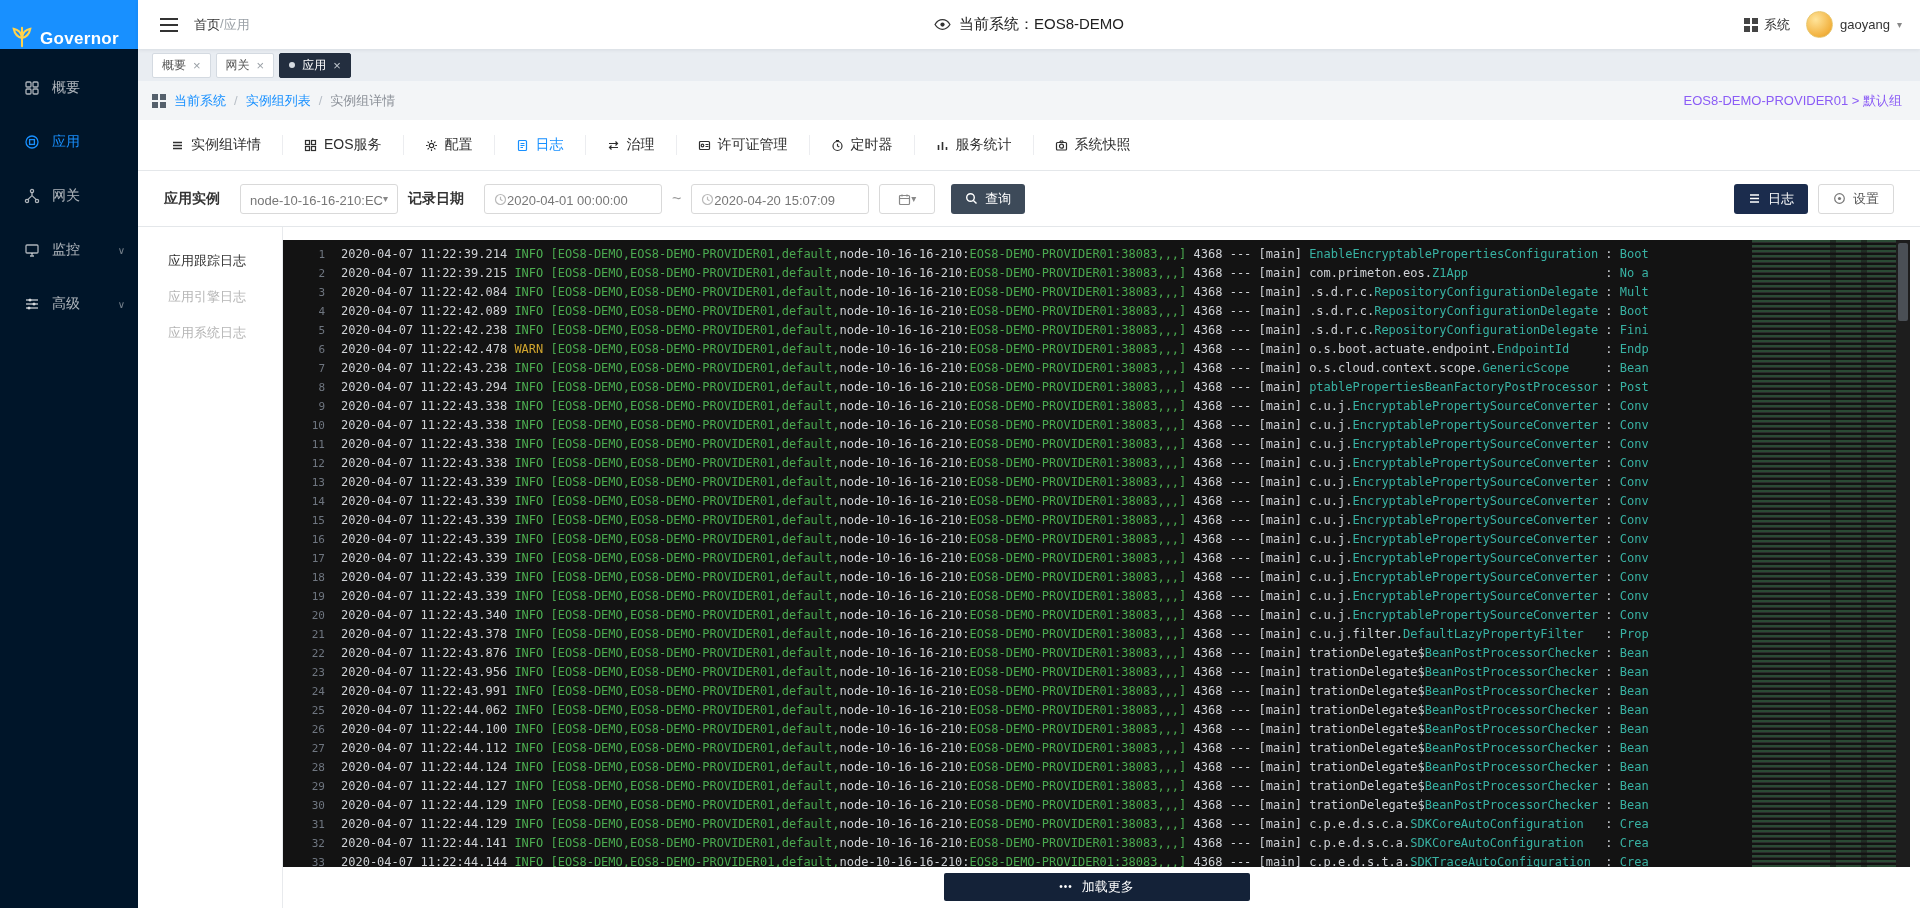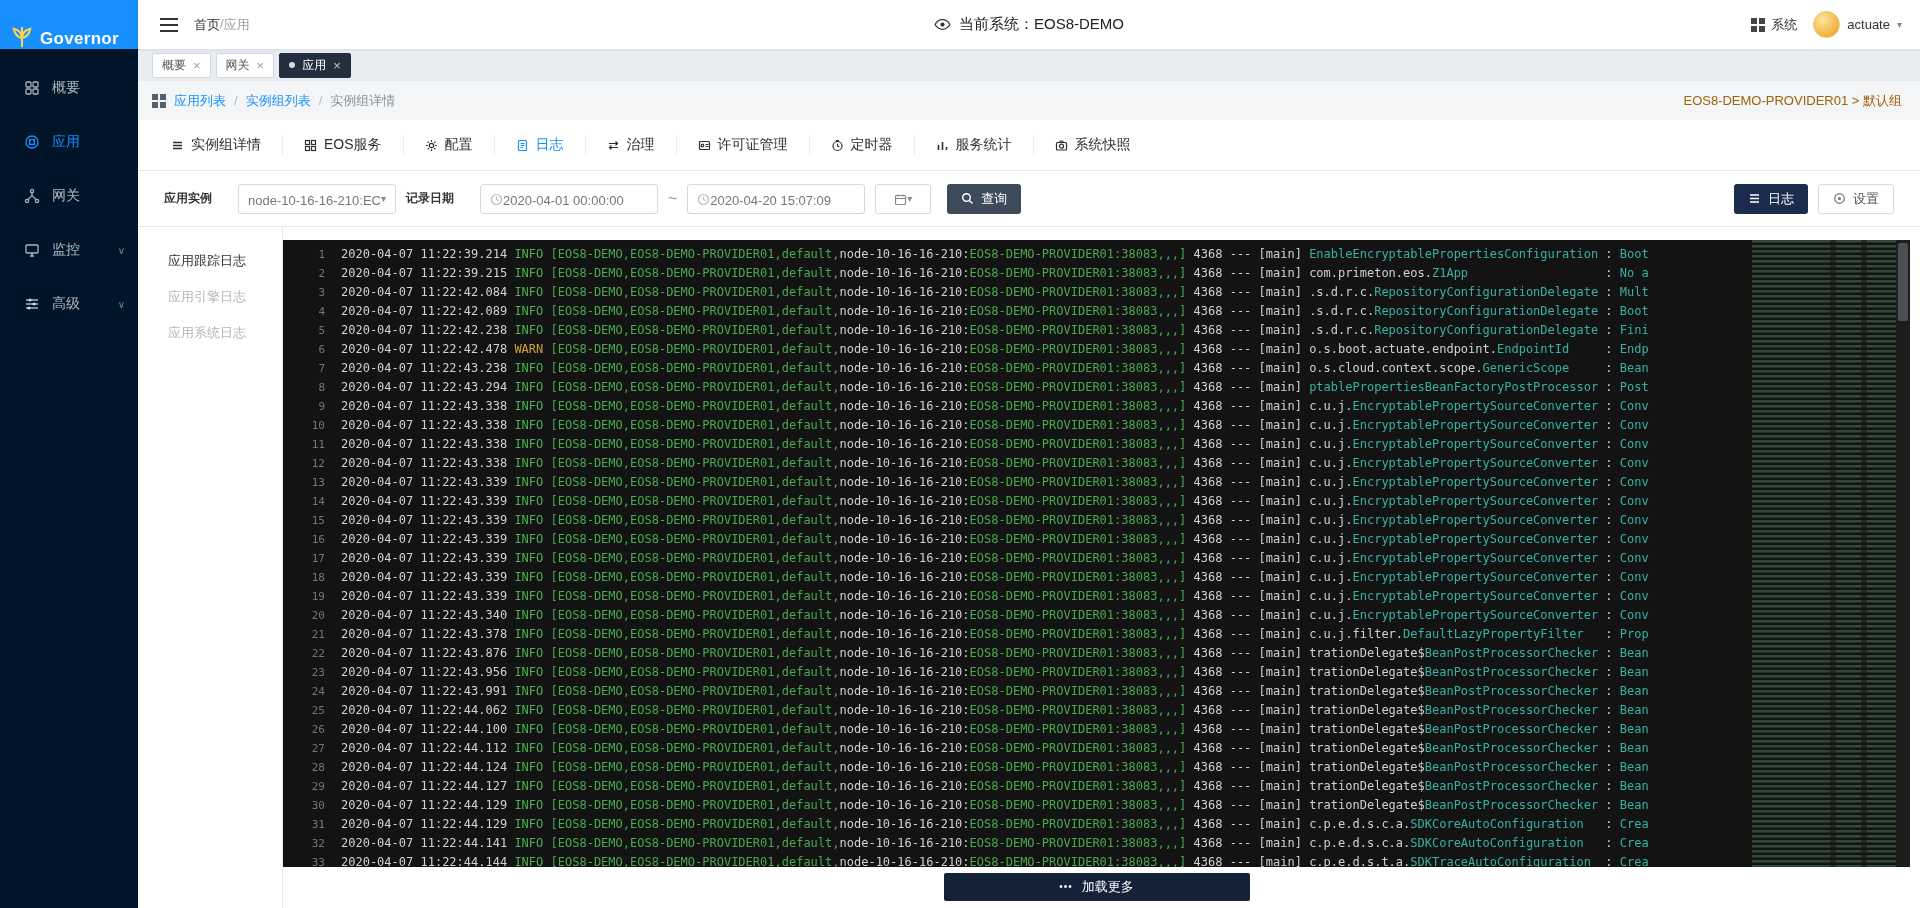--- a/index.html
+++ b/index.html
@@ -39,31 +39,31 @@
   .tab .x { color:#9aa0a6; font-size:13px; line-height:1; }
   .tab.active { background:#232e3f; border-color:#232e3f; color:#fff; }
   .tab.active .x { color:#c2c8cf; }
   .tab-dot { width:6px; height:6px; border-radius:50%; background:#d7dce2; }
 
   
   .crumbrow { height:39px; background:#f3f5f7; display:flex; align-items:center; padding:0 18px 0 14px; font-size:13px; gap:8px; }
   .crumbrow .lnk { color:#1890ff; cursor:pointer; }
   .crumbrow .sep { color:#b7bec6; }
   .crumbrow .cur { color:#8c9199; }
-  .crumbrow .ctx { margin-left:auto; color:#a16207;padding-left:44px; }
+  .crumbrow .ctx { margin-left:auto; color:#8b5cf6;padding-left:44px; }
 
   
   .navtabs { height:51px; background:#fff; display:flex; align-items:center; padding-left:12px; border-bottom:1px solid #e4e7ea; }
   .navtab { display:flex; align-items:center; gap:7px; padding:0 21px; height:20px; font-size:14px; color:#2f2f2f; border-left:1px solid #ecedf0; cursor:pointer; }
   .navtab:first-child { border-left:none; }
   .navtab.active { color:#1890ff; }
 
   
   .filterrow { height:56px; background:#fff; border-bottom:1px solid #e4e7ea; display:flex; align-items:center; padding:0 26px; gap:10px; }
-  .flabel { font-size:12px; color:#333; font-weight:bold; margin-right:16px; }
+  .flabel { font-size:14px; color:#333; font-weight:bold; margin-right:10px; }
   .ctl { height:30px; border:1px solid #d9d9d9; border-radius:3px; background:#fff; display:flex; align-items:flex-start; font-size:13px; color:#777; padding:8px 9px; cursor:pointer; }
   .select { width:158px; justify-content:space-between; }
   .dinput { width:178px; }
   .calbtn { width:56px; justify-content:center; color:#888; }
   .tilde { color:#999; }
   .btn { height:30px; display:flex; align-items:center; gap:7px; border-radius:3px; font-size:13px; padding:0 14px; cursor:pointer; }
   .qbtn { background:#3d4a59; color:#fff; margin-left:6px; }
   .spacer { flex:1; }
   .logbtn { background:#1b2c4d; color:#fff; }
   .setbtn { background:#fff; border:1px solid #d9d9d9; color:#555; }
@@ -199,21 +199,21 @@
                 <rect width="6" height="6"></rect>
                 <rect x="8" width="6" height="6"></rect>
                 <rect y="8" width="6" height="6"></rect>
                 <rect x="8" y="8" width="6" height="6"></rect>
               </g>
             </svg>
           <span>系统</span>
         </div>
         <div class="userbox">
           <span class="avatar"></span>
-          <span class="username">actuate</span>
+          <span class="username">gaoyang</span>
           <span class="caret">▾</span>
         </div>
       </div>
     </header>
 
     <div class="tabstrip">
       <div class="tab">
         <span>概要</span>
         <span class="x">×</span>
       </div>
@@ -230,21 +230,21 @@
 
     <div class="crumbrow">
       <svg width="14" height="14" viewBox="0 0 14 14">
           <g fill="#55606c">
             <rect width="6" height="6"></rect>
             <rect x="8" width="6" height="6"></rect>
             <rect y="8" width="6" height="6"></rect>
             <rect x="8" y="8" width="6" height="6"></rect>
           </g>
         </svg>
-      <span class="lnk">应用列表</span>
+      <span class="lnk">当前系统</span>
       <span class="sep">/</span>
       <span class="lnk">实例组列表</span>
       <span class="sep">/</span>
       <span class="cur">实例组详情</span>
       <span class="ctx">EOS8-DEMO-PROVIDER01 &gt; 默认组</span>
     </div>
 
     <div class="navtabs">
       <div class="navtab">
         <svg width="13" height="13" viewBox="0 0 13 13">

